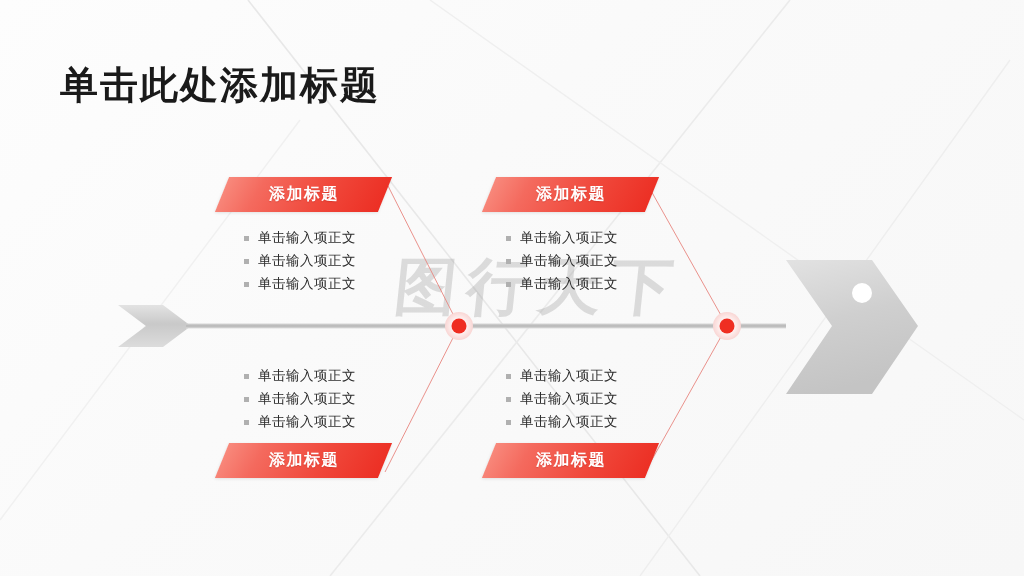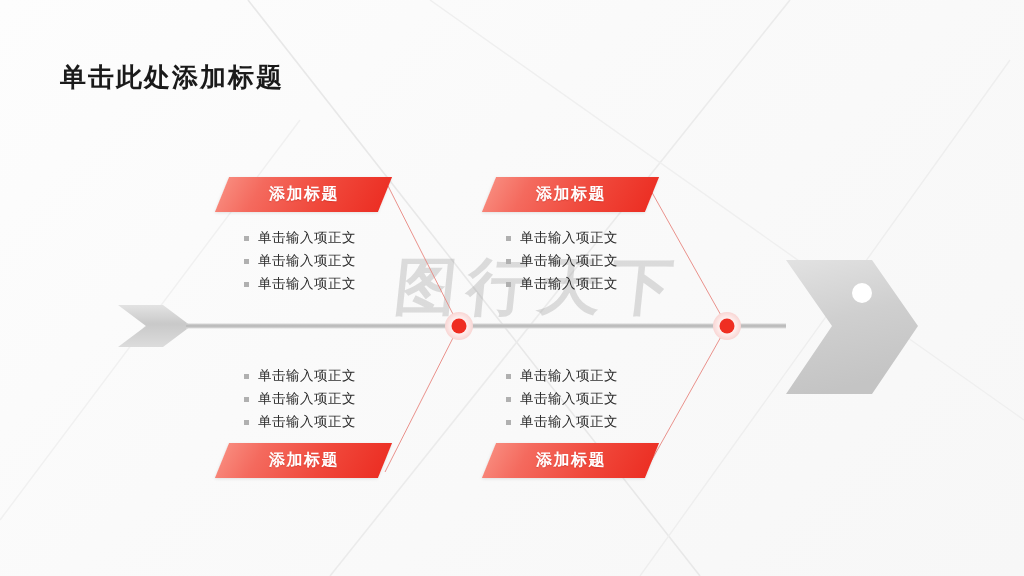--- a/index.html
+++ b/index.html
@@ -17,21 +17,21 @@
   }
 
   
   .bg-lines { position:absolute; inset:0; pointer-events:none; }
 
   
   #title {
     position: absolute;
     left: 60px;
     top: 60px;
-    font-size: 26px;
+    font-size: 38px;
     font-weight: 700;
     color: #1a1a1a;
     letter-spacing: 2px;
     white-space: nowrap;
     font-family: "Liberation Sans", "DejaVu Sans", sans-serif;
   }
 
   
   #watermark {
     position: absolute;

